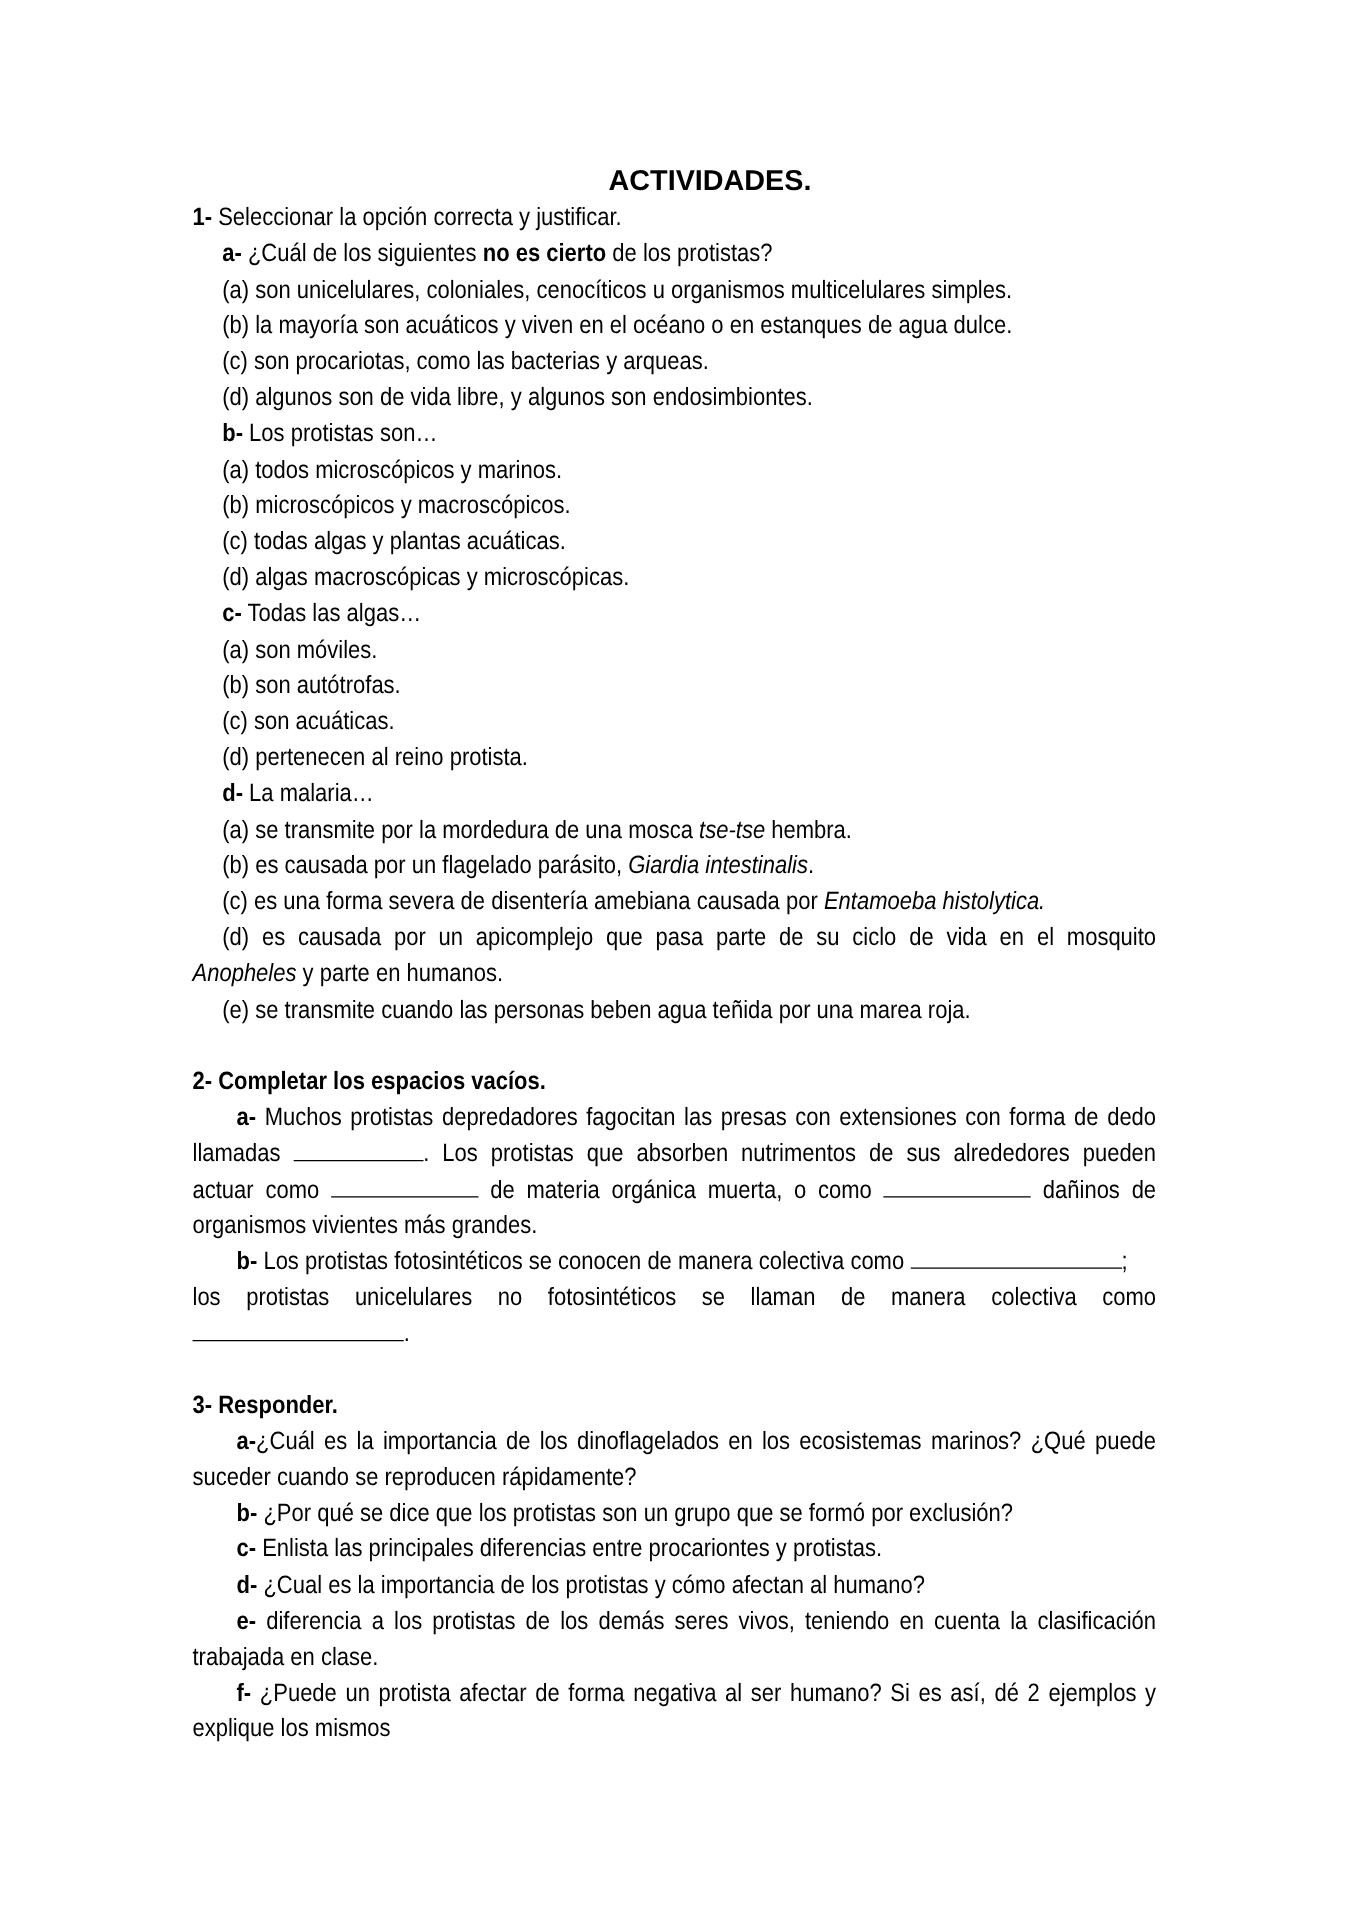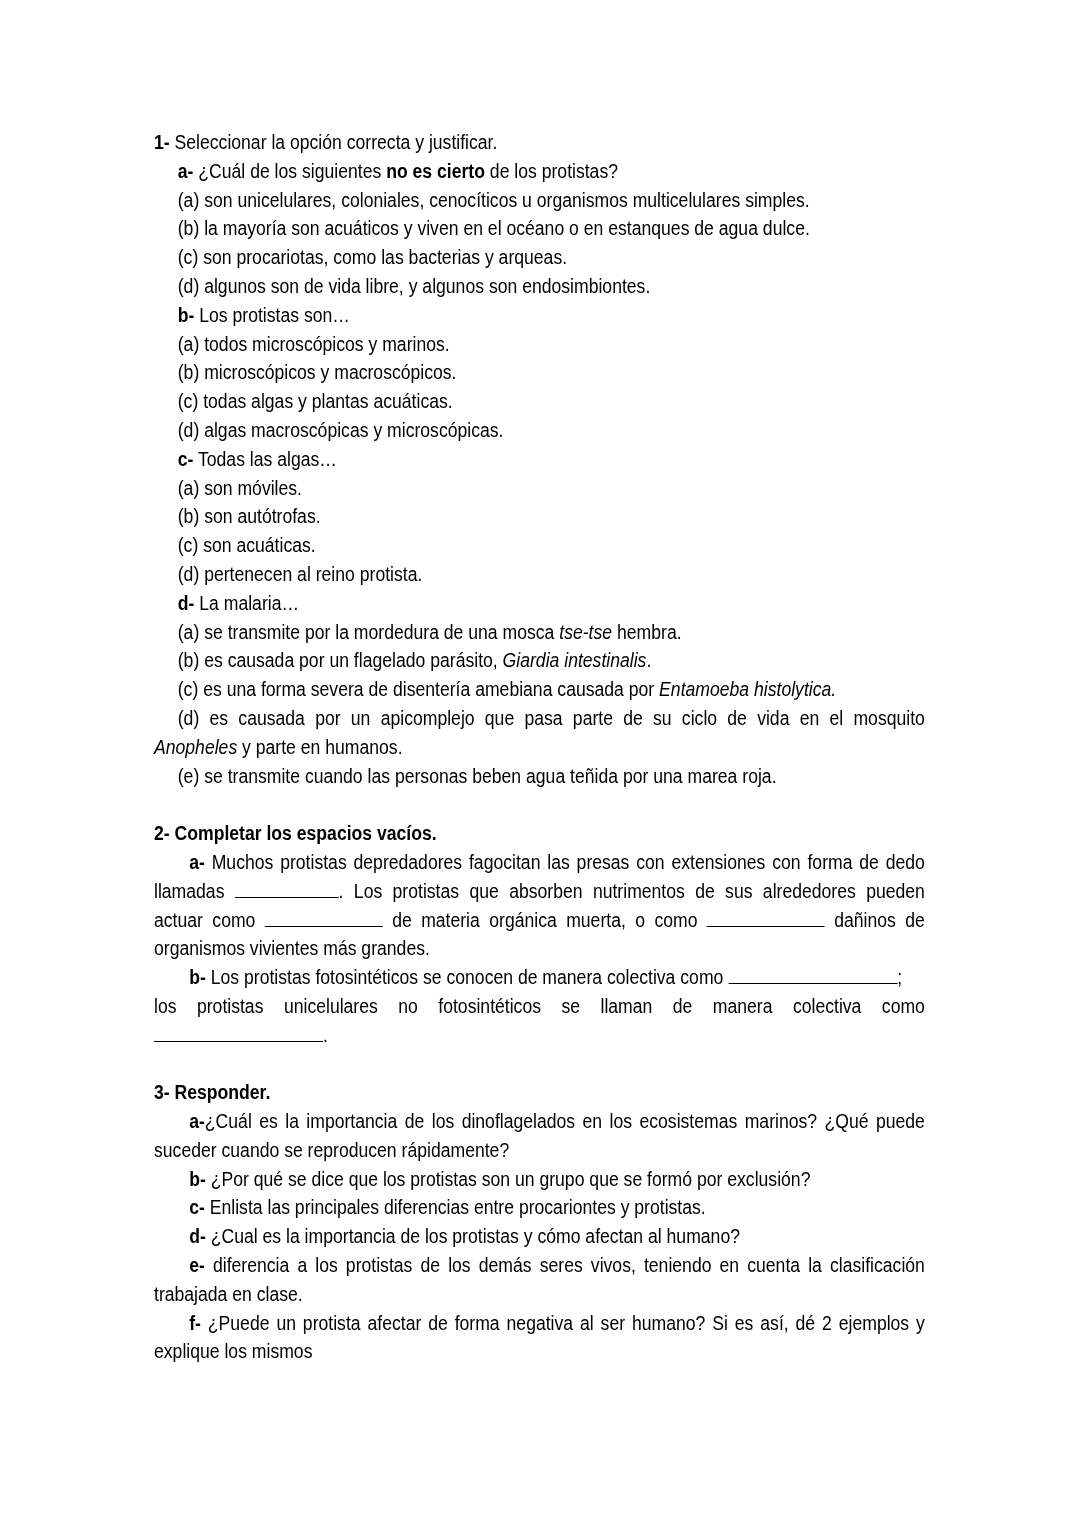--- a/index.html
+++ b/index.html
@@ -16,20 +16,21 @@
     .just { text-align: justify; text-align-last: justify; white-space: normal; }
     .b { font-weight: bold; }
     .i { font-style: italic; }
     .gap { height: 28.8px; }
     .blank { display: inline-block; border-bottom: 1px solid #000; height: 18px; vertical-align: baseline; }
   </style>
 </head>
 <body>
 
 <div class="page">
+  <div class="title">ACTIVIDADES.</div>
 
   <div class="condensed">
 
     <div class="line"><span class="b">1-</span><span> Seleccionar la opción correcta y justificar.</span></div>
 
     <div class="line ind1"><span class="b">a-</span><span> ¿Cuál de los siguientes </span><span class="b">no es cierto</span><span> de los protistas?</span></div>
     <div class="line ind1">(a) son unicelulares, coloniales, cenocíticos u organismos multicelulares simples.</div>
     <div class="line ind1">(b) la mayoría son acuáticos y viven en el océano o en estanques de agua dulce.</div>
     <div class="line ind1">(c) son procariotas, como las bacterias y arqueas.</div>
     <div class="line ind1">(d) algunos son de vida libre, y algunos son endosimbiontes.</div>

